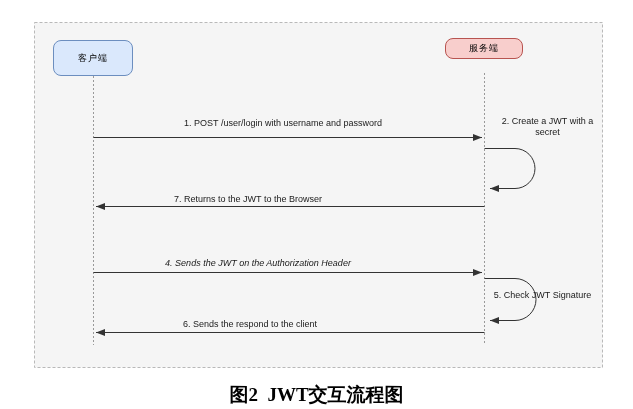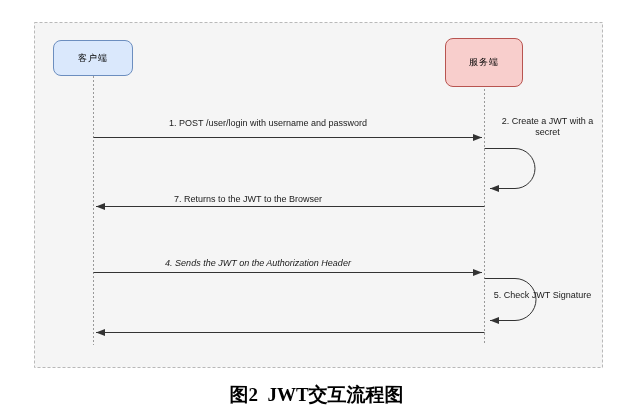--- a/index.html
+++ b/index.html
@@ -54,32 +54,32 @@
     font-size: 9px;
     color: #000000;
     letter-spacing: 1px;
   }
   .actor-client {
     left: 19px; top: 18px; width: 80px; height: 36px;
     background: var(--client-fill, #dae8fc);
     border: 1px solid var(--client-border, #6c8ebf);
   }
   .actor-server {
-    left: 411px; top: 16px; width: 78px; height: 49px;
+    left: 411px; top: 16px; width: 78px; height: 21px;
     background: var(--server-fill, #f8cecc);
     border: 1px solid var(--server-border, #b85450);
   }
   .msg {
     position: absolute;
     font-size: 9px;
     line-height: 11px;
     text-align: center;
     color: #1a1a1a;
   }
-  .m1 { left: 44px;  top: 96px;  width: 380px; }
+  .m1 { left: 59px;  top: 96px;  width: 380px; }
   .m2 { left: 460px; top: 94px;  width: 107px; }
   .m3 { left: 64px;  top: 172px; width: 300px; }
   .m4 { left: 42px;  top: 236px; width: 364px; font-style: italic; }
   .m5 { left: 455px; top: 236px; width: 107px; margin-top: 32px; }
   .m6 { left: 66px;  top: 297px; width: 300px; }
   .caption {
     position: absolute;
     left: 0;
     top: 382px;
     width: 633px;
@@ -129,18 +129,19 @@
 
     <div class="actor actor-server">
       <span>服务端</span>
     </div>
 
     <div class="msg m1">1. POST /user/login with username and password</div>
     <div class="msg m2">2. Create a JWT with a secret</div>
     <div class="msg m3">7. Returns to the JWT to the Browser</div>
     <div class="msg m4">4. Sends the JWT on the Authorization Header</div>
     <div class="msg m5">5. Check JWT Signature</div>
+    <div class="msg m6">6. Sends the respond to the client</div>
 
   </div>
 
   <div class="caption">图2  JWT交互流程图</div>
 
 </div>
 
 </body></html>

